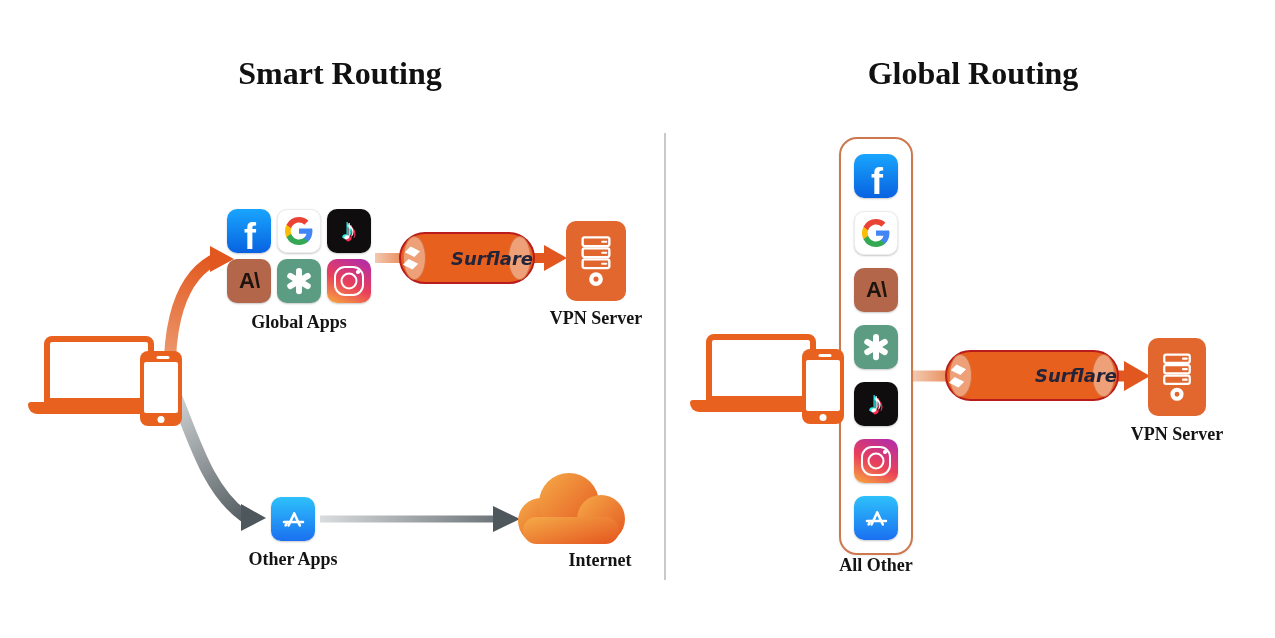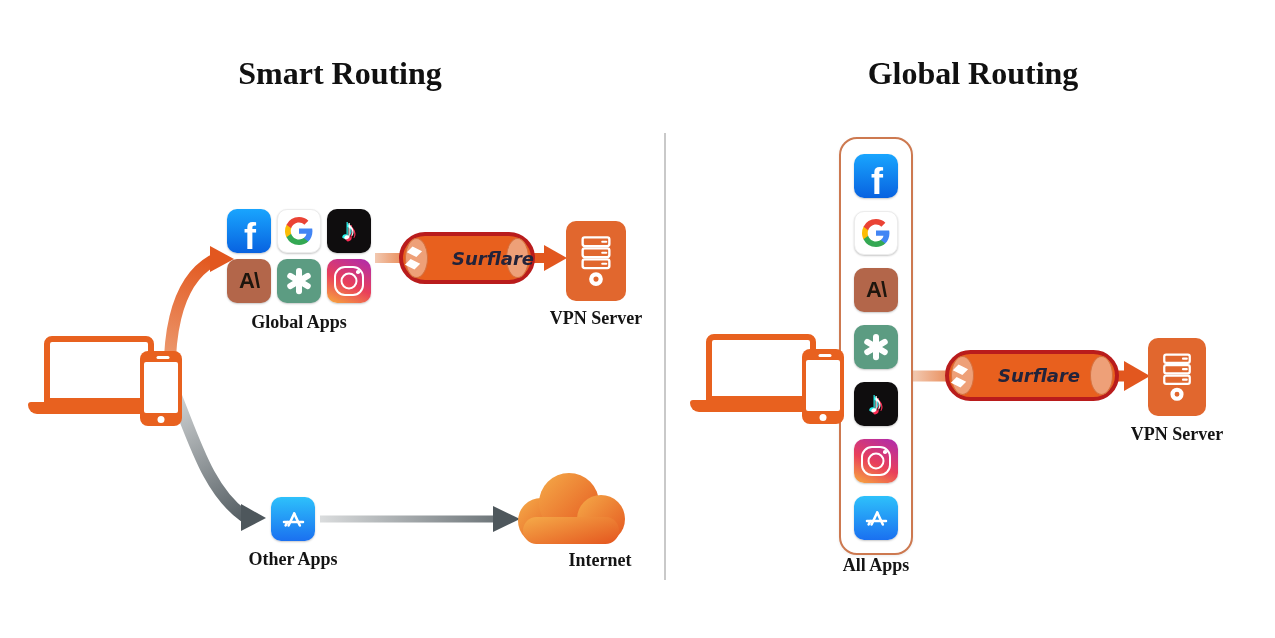--- a/index.html
+++ b/index.html
@@ -52,22 +52,22 @@
   .icon-app-store{background:linear-gradient(180deg,#2EC1FB,#1A70F0);}
 
   .popular-grid{position:absolute;left:227px;top:209px;width:144px;display:grid;
     grid-template-columns:repeat(3,44px);gap:6px;}
   .other-apps{position:absolute;left:271px;top:497px;}
   .apps-column{position:absolute;left:839px;top:137px;width:74px;box-sizing:border-box;
     border:2px solid #CD7950;border-radius:18px;background:#fff;display:flex;flex-direction:column;
     align-items:center;gap:13px;padding:15px 0 13px 0;box-shadow:0 1px 3px rgba(0,0,0,.08);}
 
   
-  .tunnel{position:absolute;background:#E8601E;border:4px solid #b91c1c;border-radius:999px;
-    display:flex;align-items:center;justify-content:flex-start;gap:28px;box-sizing:border-box;}
+  .tunnel{position:absolute;background:#E8601E;border:2px solid #b91c1c;border-radius:999px;
+    display:flex;align-items:center;justify-content:space-between;gap:28px;box-sizing:border-box;}
   .tunnel-left{left:399px;top:232px;width:136px;height:52px;}
   .tunnel-right{left:945px;top:350px;width:174px;height:51px;}
   .tunnel .end{position:absolute;top:2px;bottom:2px;width:23px;border-radius:50%;
     background:#EEA078;border:1.5px solid #D6713F;box-sizing:border-box;}
   .tunnel .end-l{left:2px;}
   .tunnel .end-r{right:2px;}
   .s-logo{position:relative;z-index:1;display:flex;}
   .tunnel-label{position:relative;z-index:1;font:italic 700 18px "DejaVu Sans",sans-serif;color:#23233A;}
 
   
@@ -289,21 +289,21 @@
         <svg width="31" height="31" viewBox="0 0 44 44">
           <g stroke="#fff" stroke-width="3.6" stroke-linecap="round" fill="none">
             <path d="M15 30.5 L23 13.5"></path>
             <path d="M23 13.5 L31 30.5"></path>
             <path d="M8.5 25.5 H35.5"></path>
             <path d="M10.8 30.5 L13.2 25.8"></path>
           </g>
         </svg>
       </div>
     </div>
-  <div class="label allapps-label">All Apps</div>
+  <div class="label allapps-label">All Other</div>
 
   <div class="tunnel tunnel-right">
     <span class="end end-l"></span>
     <span class="end end-r"></span>
     <span class="s-logo">
       <svg width="21" height="26" viewBox="0 0 22 26" fill="#fff">
         <polygon points="10,1 20,6 14,12 4,7"></polygon>
           <polygon points="8,14 18,19 12,25 2,20"></polygon>
       </svg>
     </span>

